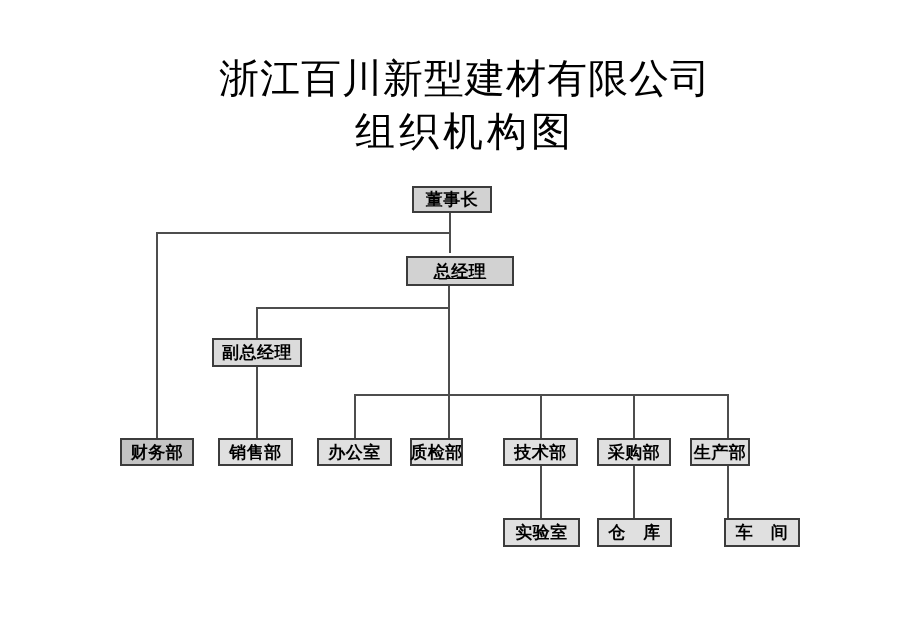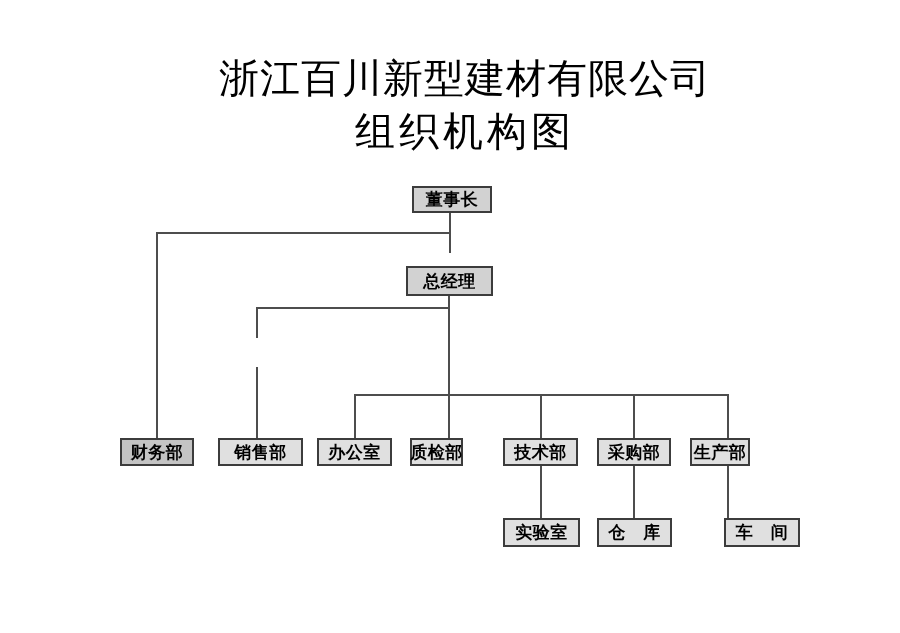--- a/index.html
+++ b/index.html
@@ -69,23 +69,24 @@
   <div class="lh" style="left:354px; top:394px; width:375px;"></div>
   <div class="lv" style="left:354px; top:394px; height:44px;"></div>
   <div class="lv" style="left:540px; top:394px; height:44px;"></div>
   <div class="lv" style="left:633px; top:394px; height:44px;"></div>
   <div class="lv" style="left:727px; top:394px; height:44px;"></div>
   <div class="lv" style="left:540px; top:466px; height:52px;"></div>
   <div class="lv" style="left:633px; top:466px; height:52px;"></div>
   <div class="lv" style="left:727px; top:466px; height:52px;"></div>
 
   <div class="node" style="left: 412px; top: 186px; width: 80px; height: 27px; background-color: rgb(210, 210, 210);">董事长</div>
-  <div class="node" style="left: 406px; top: 266px; width: 87px; height: 30px; background-color: rgb(210, 210, 210);">总经理</div>
+  <div class="node" style="left: 406px; top: 256px; width: 108px; height: 30px; background-color: rgb(210, 210, 210); text-decoration: underline;">总经理</div>
+  <div class="node" style="left: 212px; top: 338px; width: 90px; height: 29px; background-color: rgb(219, 219, 219);">副总经理</div>
   <div class="node" style="left: 120px; top: 438px; width: 74px; height: 28px; background-color: rgb(196, 196, 196);">财务部</div>
-  <div class="node" style="left: 218px; top: 438px; width: 85px; height: 28px; background-color: rgb(224, 224, 224);">销售部</div>
+  <div class="node" style="left: 218px; top: 438px; width: 75px; height: 28px; background-color: rgb(224, 224, 224);">销售部</div>
   <div class="node" style="left: 317px; top: 438px; width: 75px; height: 28px; background-color: rgb(224, 224, 224);">办公室</div>
   <div class="node" style="left: 410px; top: 438px; width: 53px; height: 28px; background-color: rgb(224, 224, 224);">质检部</div>
   <div class="node" style="left: 503px; top: 438px; width: 75px; height: 28px; background-color: rgb(224, 224, 224);">技术部</div>
   <div class="node" style="left: 597px; top: 438px; width: 74px; height: 28px; background-color: rgb(224, 224, 224);">采购部</div>
   <div class="node" style="left: 690px; top: 438px; width: 60px; height: 28px; background-color: rgb(224, 224, 224);">生产部</div>
   <div class="node" style="left: 503px; top: 518px; width: 77px; height: 29px; background-color: rgb(224, 224, 224);">实验室</div>
   <div class="node" style="left: 597px; top: 518px; width: 75px; height: 29px; background-color: rgb(224, 224, 224);">仓　库</div>
   <div class="node" style="left: 724px; top: 518px; width: 76px; height: 29px; background-color: rgb(224, 224, 224);">车　间</div>
 
 </div>

